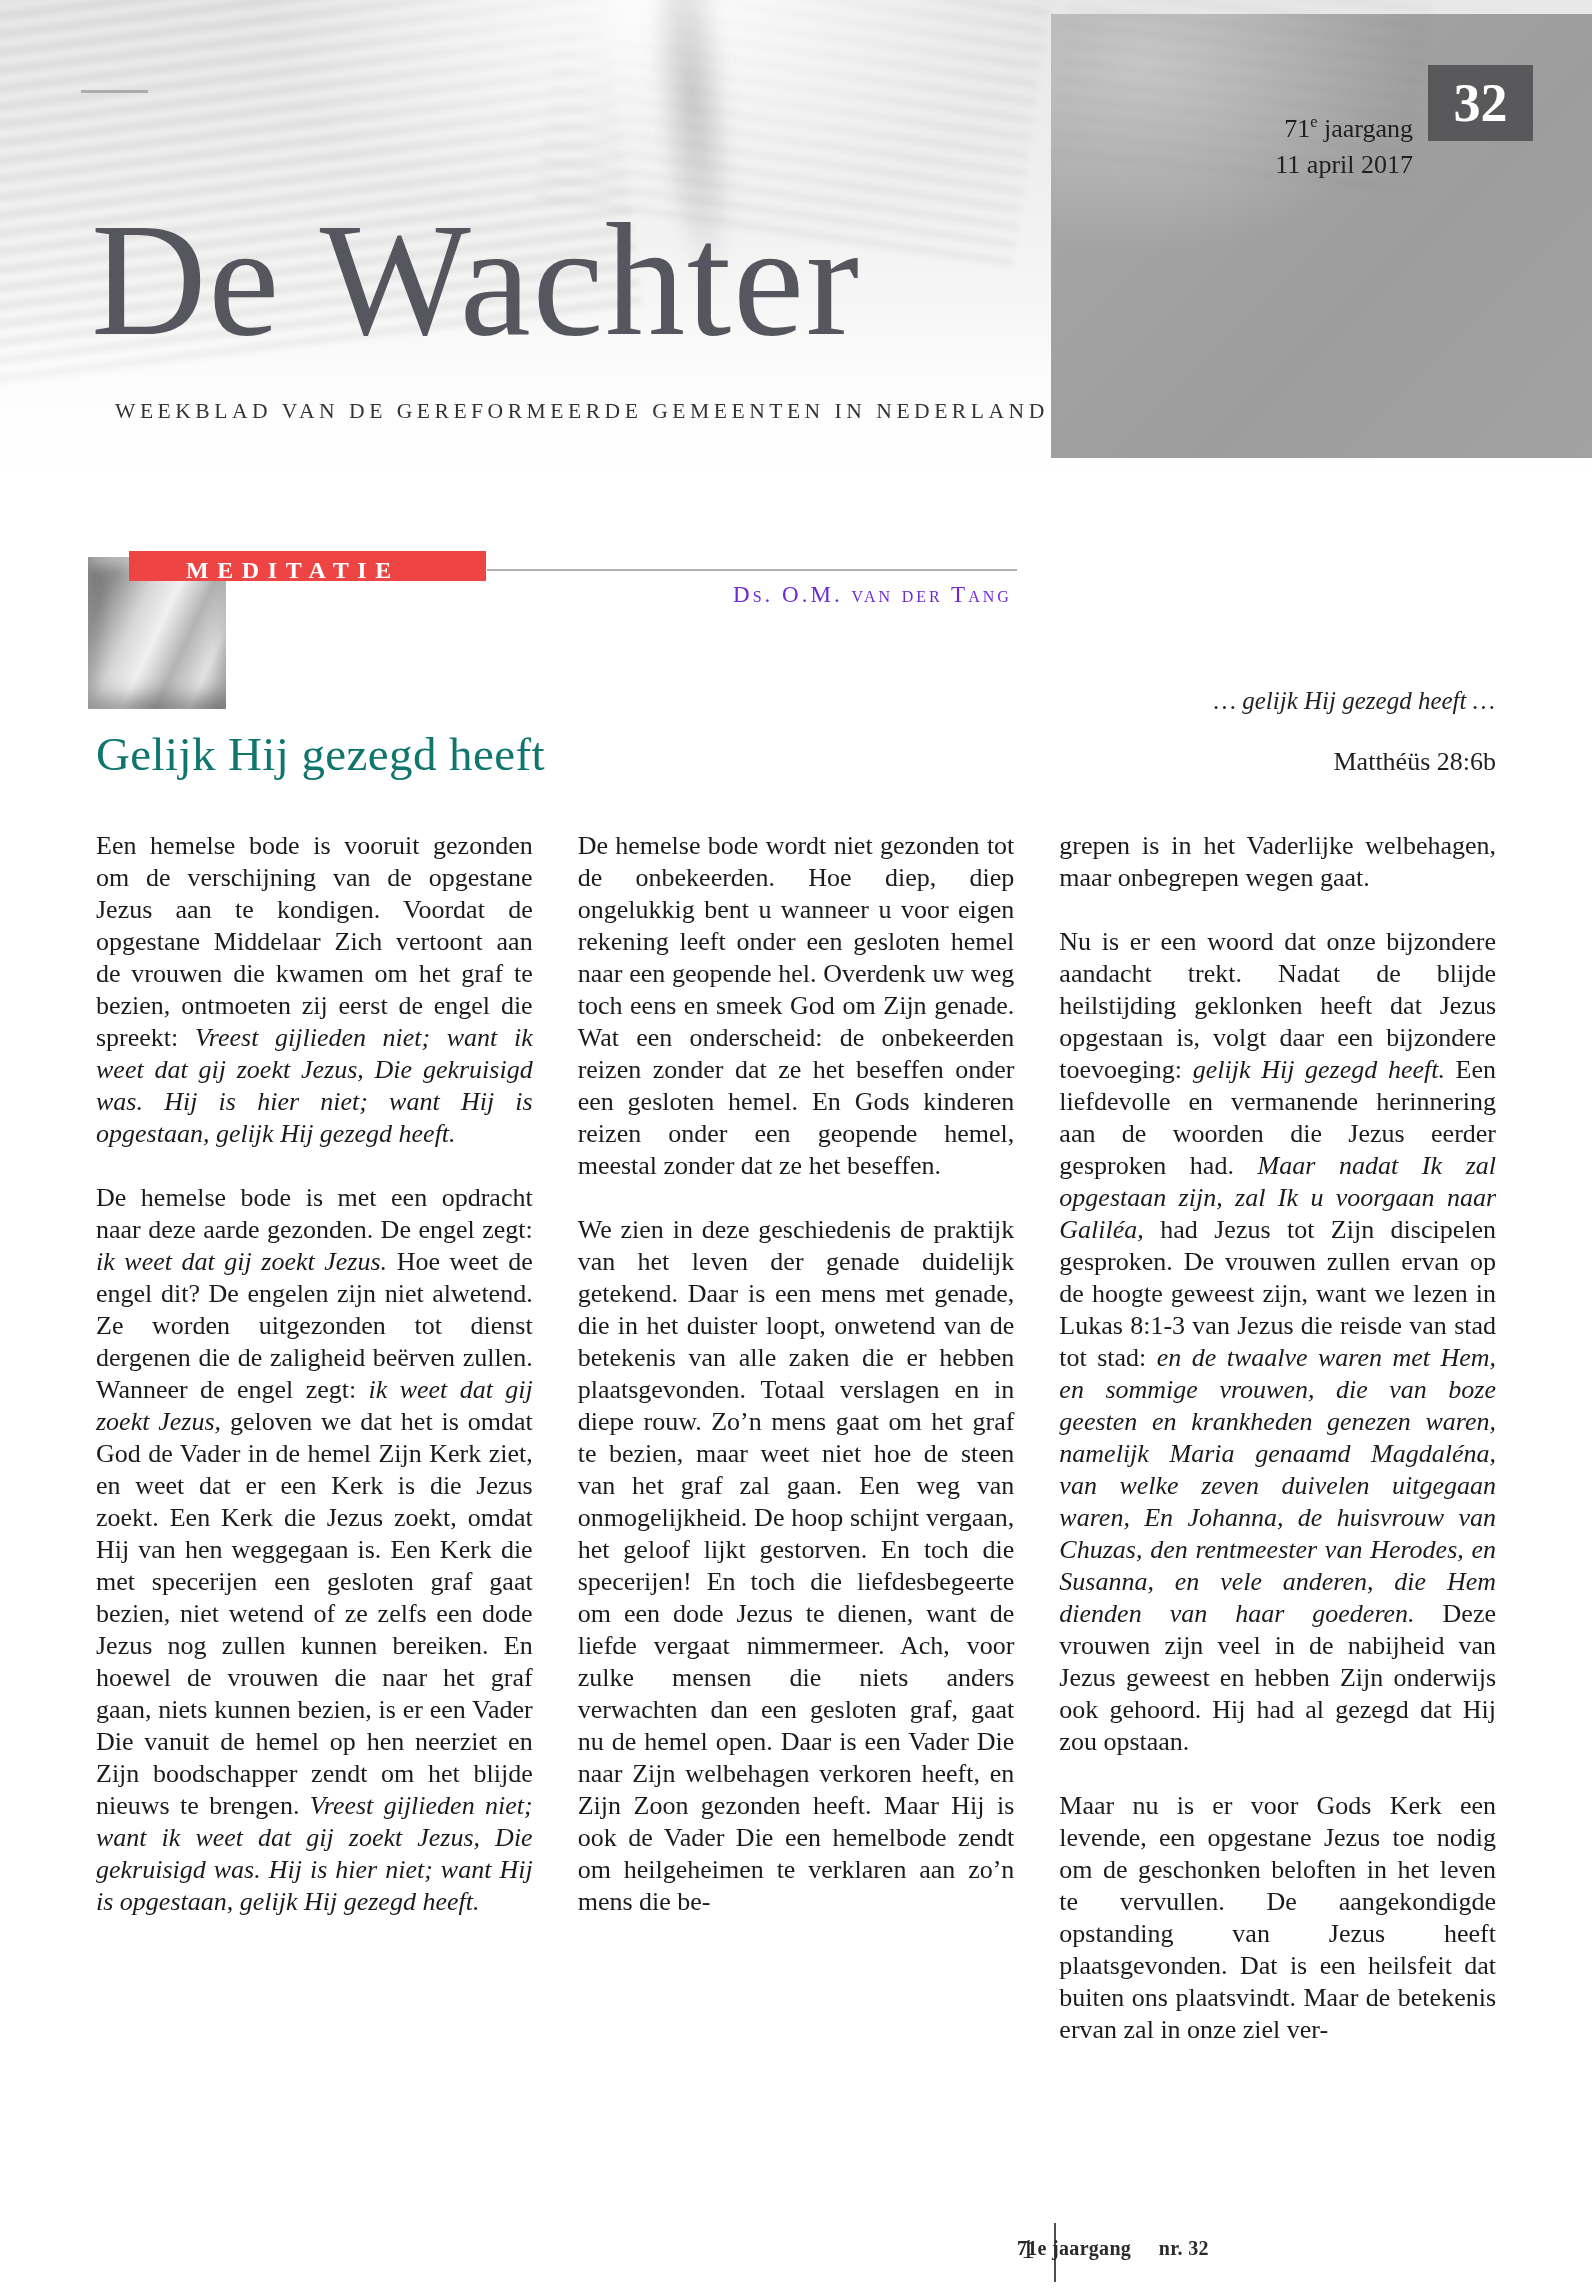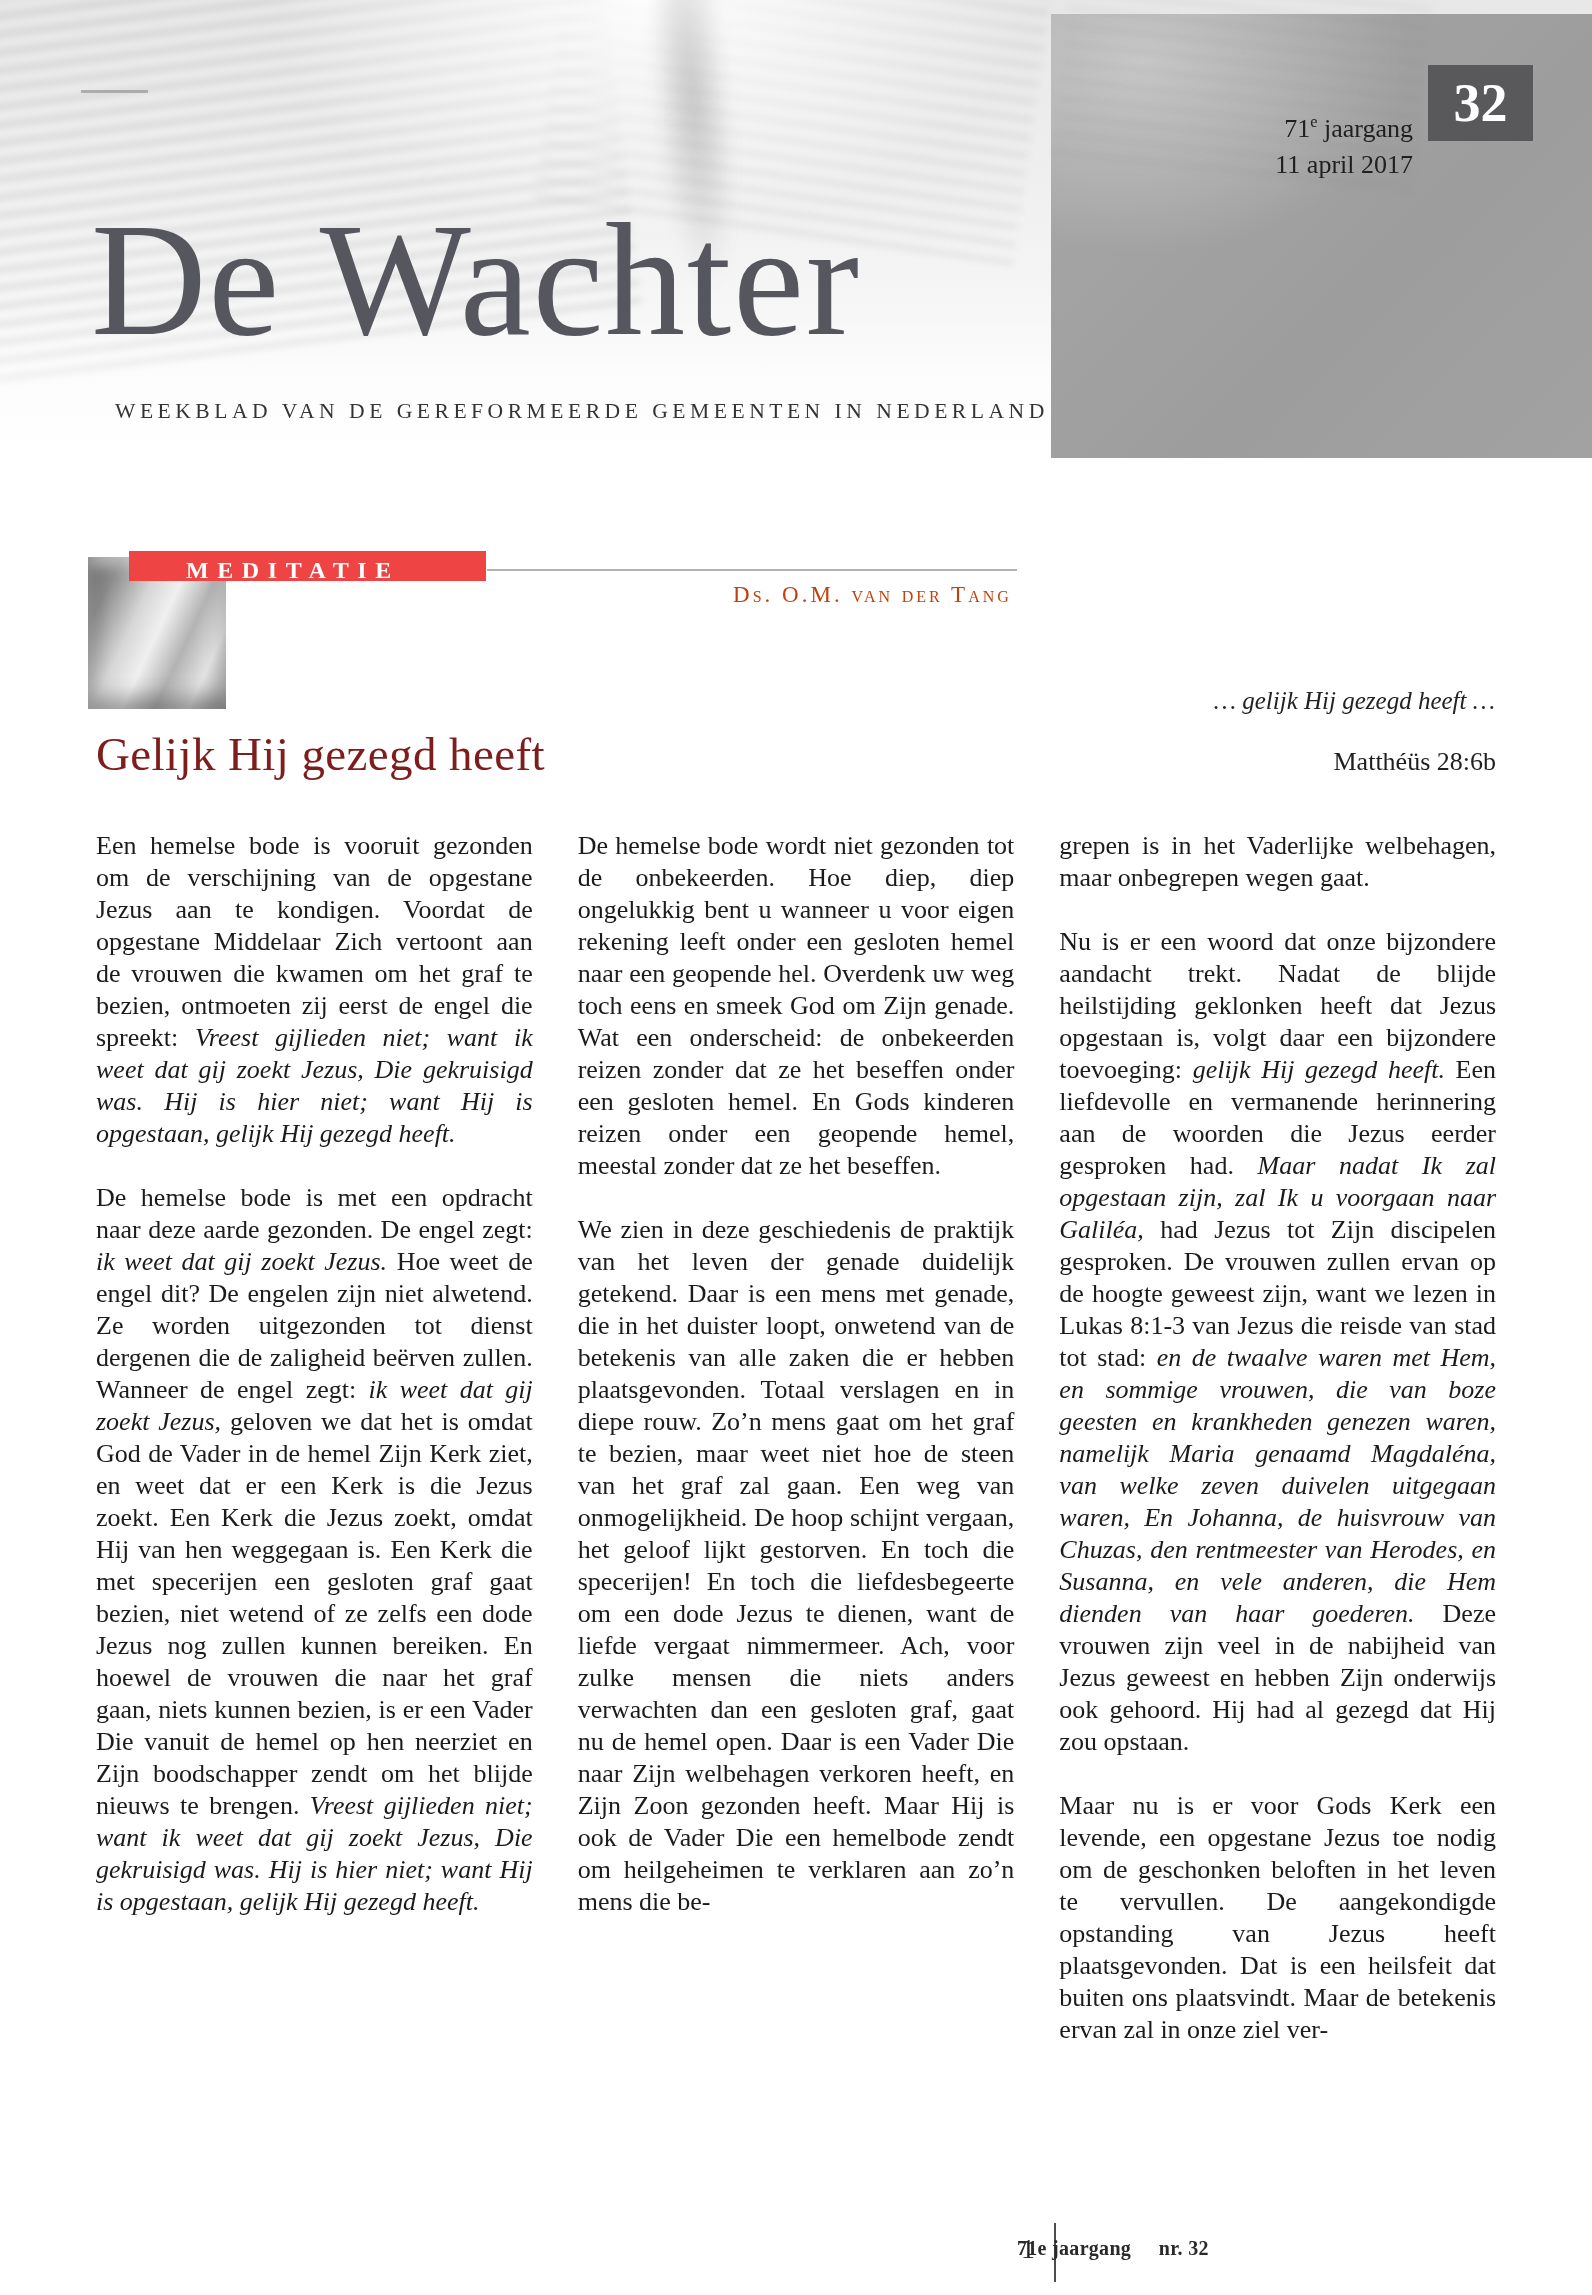--- a/index.html
+++ b/index.html
@@ -55,27 +55,27 @@
 
   
   .meditatie-photo { position: absolute; left: 88px; top: 557px; width: 138px; height: 152px;
               background: linear-gradient(115deg, #6e6e6e 0%, #8a8a8a 16%, #d6d6d6 36%, #f0f0f0 50%, #b3b3b3 66%, #e3e3e3 82%, #969696 100%);
               box-shadow: inset 0 -12px 19px rgba(60,60,60,.45), inset 0 8.6px 14px rgba(255,255,255,.5); }
   .meditatie-label { position: absolute; left: 129px; top: 551px; width: 357px; height: 30px;
               background: #ef4444; color: #ffffff; font-size: 24px; font-weight: 700;
               letter-spacing: 8.6px; line-height: 38px; padding-left: 57px; }
   .meditatie-rule { position: absolute; left: 487px; top: 569px; width: 530px; height: 1.7px; background: #b2b2b2; }
   .author { position: absolute; left: 487px; top: 582px; width: 530px; text-align: right; padding-right: 5.2px;
-              font-variant: small-caps; letter-spacing: 3px; font-size: 23px; color: #c2410c; }
+              font-variant: small-caps; letter-spacing: 3px; font-size: 23px; color: #6d28d9; }
 
   .motto { position: absolute; top: 687px; right: 97px; font-style: italic; font-size: 25px; color: #222222; }
 
   .title-row { position: absolute; left: 96px; top: 727px; width: 1400px;
               display: flex; justify-content: space-between; align-items: baseline; }
-  .article-title { font-size: 47px; font-weight: 400; color: #7f1d1d; letter-spacing: 0.4px; }
+  .article-title { font-size: 47px; font-weight: 400; color: #0f766e; letter-spacing: 0.4px; }
   .scripture-ref { font-size: 26px; color: #1f1f1f; }
 
   
   .columns { position: absolute; left: 96px; top: 830px; width: 1400px; display: flex; gap: 45px; }
   .col { width: 437px; }
   .col p { font-size: 26px; line-height: 32px; text-align: justify; margin: 0 0 32px 0;
               color: #1b1b1b; hyphens: none; }
   .col p:last-child { margin-bottom: 0; }
   .it { font-style: italic; }
 

